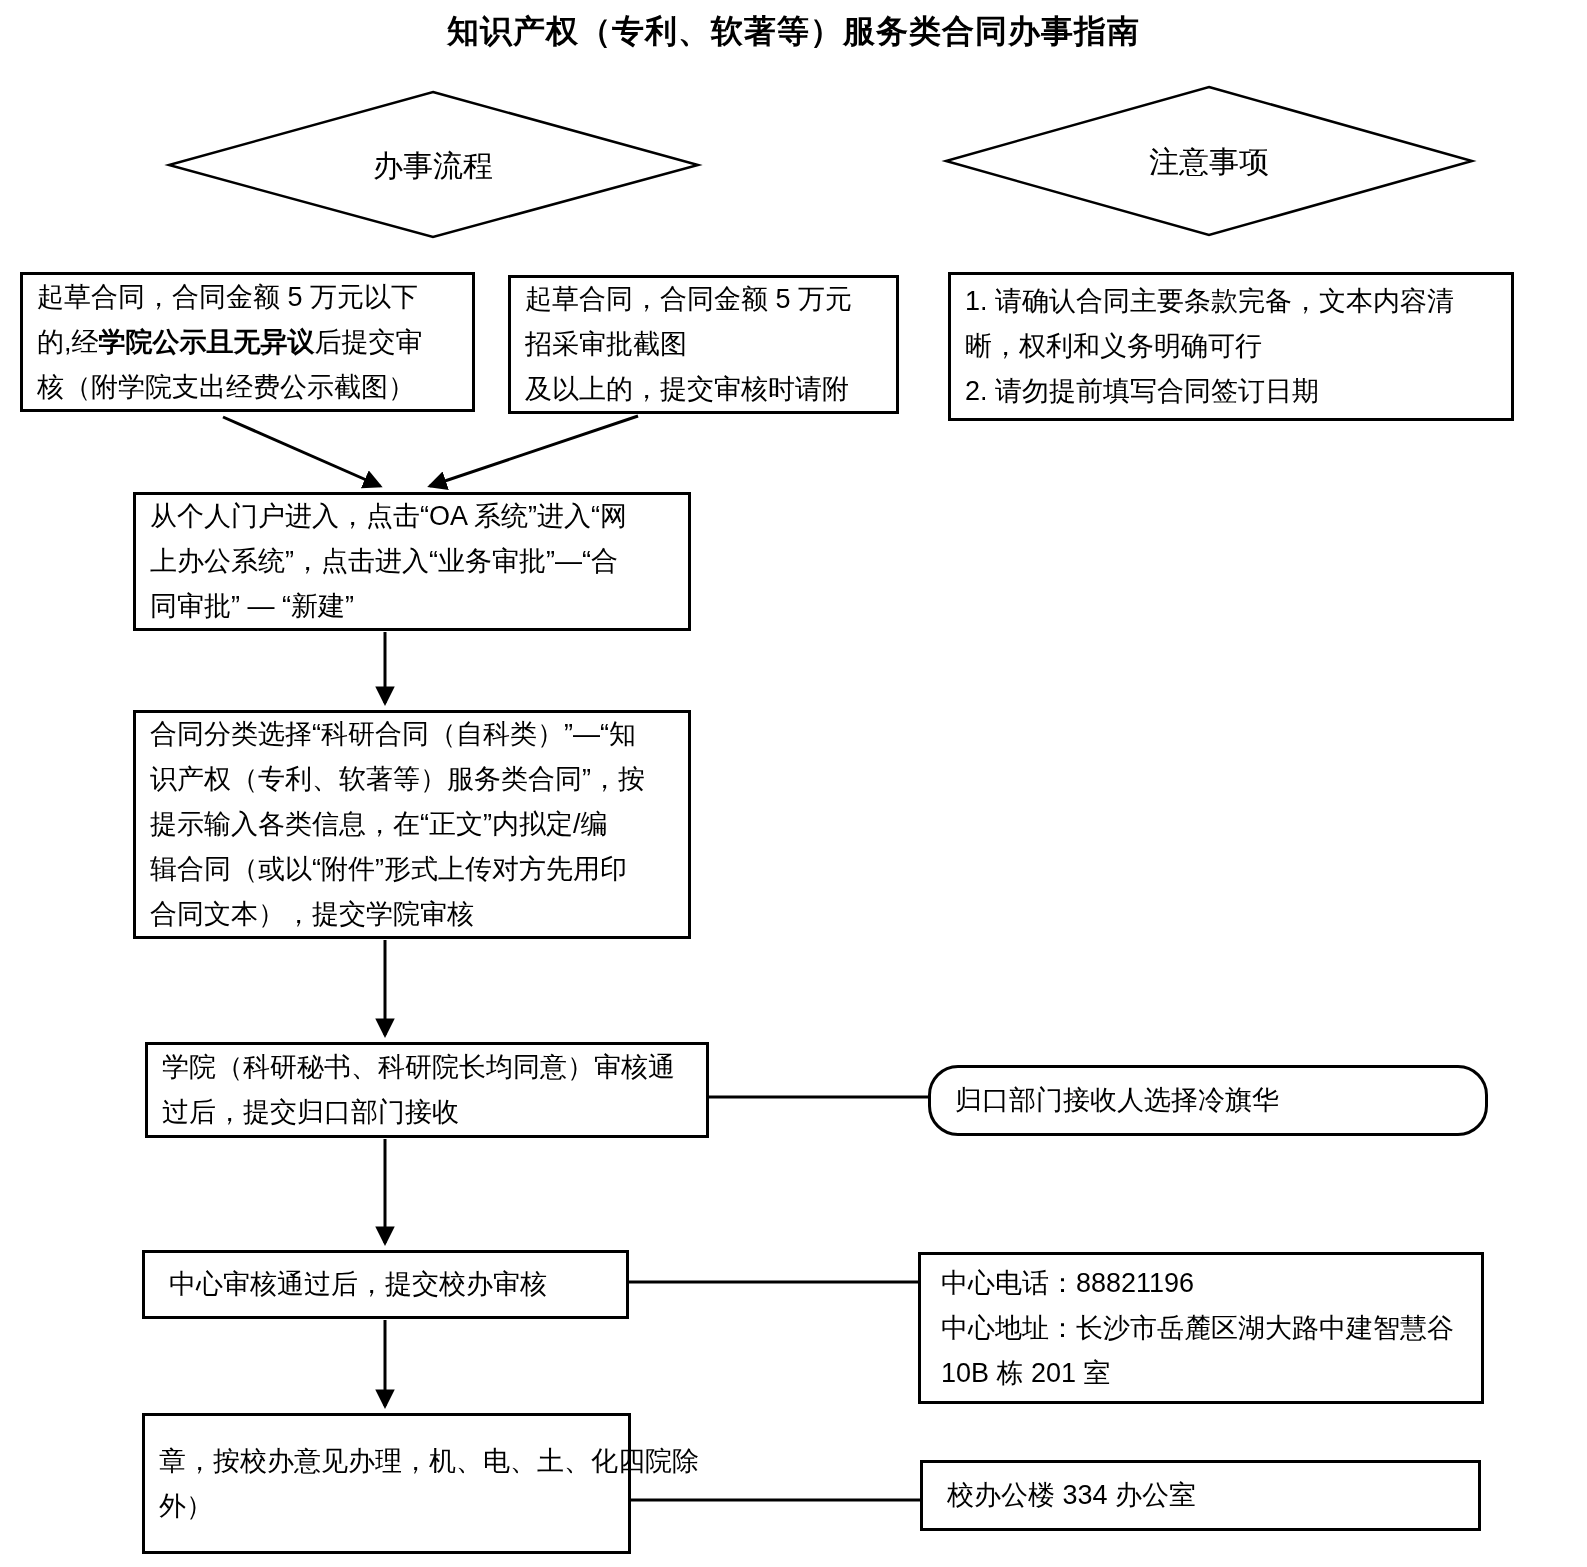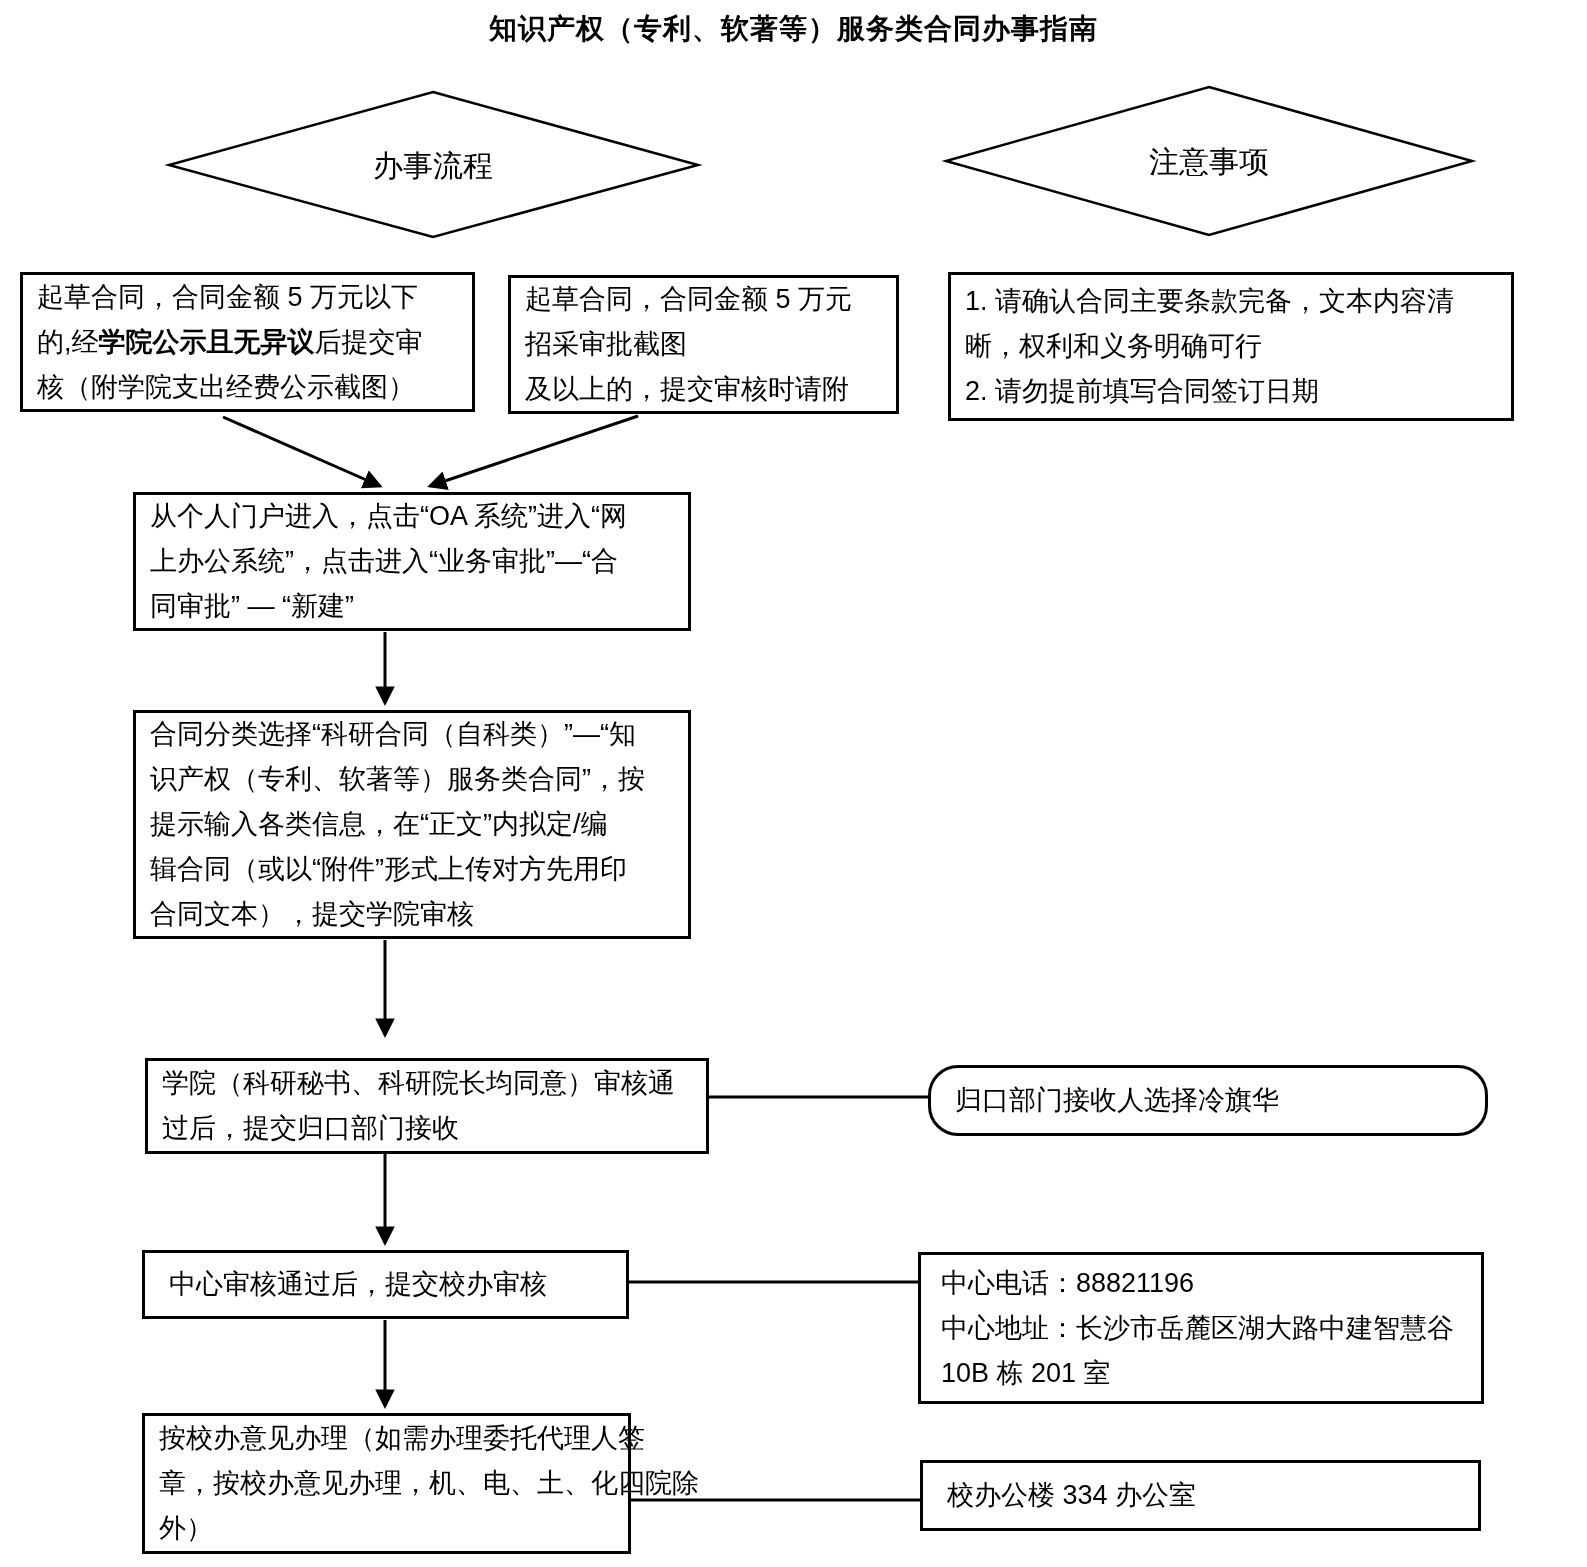--- a/index.html
+++ b/index.html
@@ -7,21 +7,21 @@
     position:relative;
     width:1587px;height:1567px;
     background:#ffffff;
     font-family:"Liberation Sans","DejaVu Sans",sans-serif;
     color:#000;
     overflow:hidden;
   }
   .title{
     position:absolute;left:0;top:10px;width:100%;
     text-align:center;
-    font-size:28px;font-weight:700;
+    font-size:32px;font-weight:700;
     letter-spacing:1px;
   }
   svg.connectors{position:absolute;left:0;top:0;z-index:0;}
   .diamond-label{
     position:absolute;z-index:1;
     font-size:30px;line-height:30px;
     white-space:nowrap;
     transform:translate(-50%,-50%);
   }
   .box{
@@ -95,41 +95,40 @@
   </div>
 
   <div class="box" style="left:133px;top:710px;width:558px;height:229px;">
     <div class="ln">合同分类选择“科研合同（自科类）”—“知</div>
     <div class="ln">识产权（专利、软著等）服务类合同”，按</div>
     <div class="ln">提示输入各类信息，在“正文”内拟定/编</div>
     <div class="ln">辑合同（或以“附件”形式上传对方先用印</div>
     <div class="ln">合同文本），提交学院审核</div>
   </div>
 
-  <div class="box" style="left:145px;top:1042px;width:564px;height:96px;margin-top:16px;">
+  <div class="box" style="left:145px;top:1042px;width:564px;height:96px;">
     <div class="ln">学院（科研秘书、科研院长均同意）审核通</div>
     <div class="ln">过后，提交归口部门接收</div>
   </div>
 
   <div class="box single" style="left:928px;top:1065px;width:560px;height:71px;border-radius:30px;">
     <div class="ln">归口部门接收人选择冷旗华</div>
   </div>
 
   <div class="box single" style="left:142px;top:1250px;width:487px;height:69px;">
     <div class="ln">中心审核通过后，提交校办审核</div>
   </div>
 
   <div class="box" style="left:918px;top:1252px;width:566px;height:152px;padding:0 20px;">
     <div class="ln">中心电话：88821196</div>
     <div class="ln">中心地址：长沙市岳麓区湖大路中建智慧谷</div>
     <div class="ln">10B 栋 201 室</div>
   </div>
 
   <div class="box" style="left:142px;top:1413px;width:489px;height:141px;">
-    <div class="ln">按校办意见办理（如需办理委托代理人签</div>
     <div class="ln">章，按校办意见办理，机、电、土、化四院除</div>
     <div class="ln">外）</div>
   </div>
 
   <div class="box single" style="left:920px;top:1460px;width:561px;height:71px;">
     <div class="ln">校办公楼 334 办公室</div>
   </div>
 
 </div>
 

